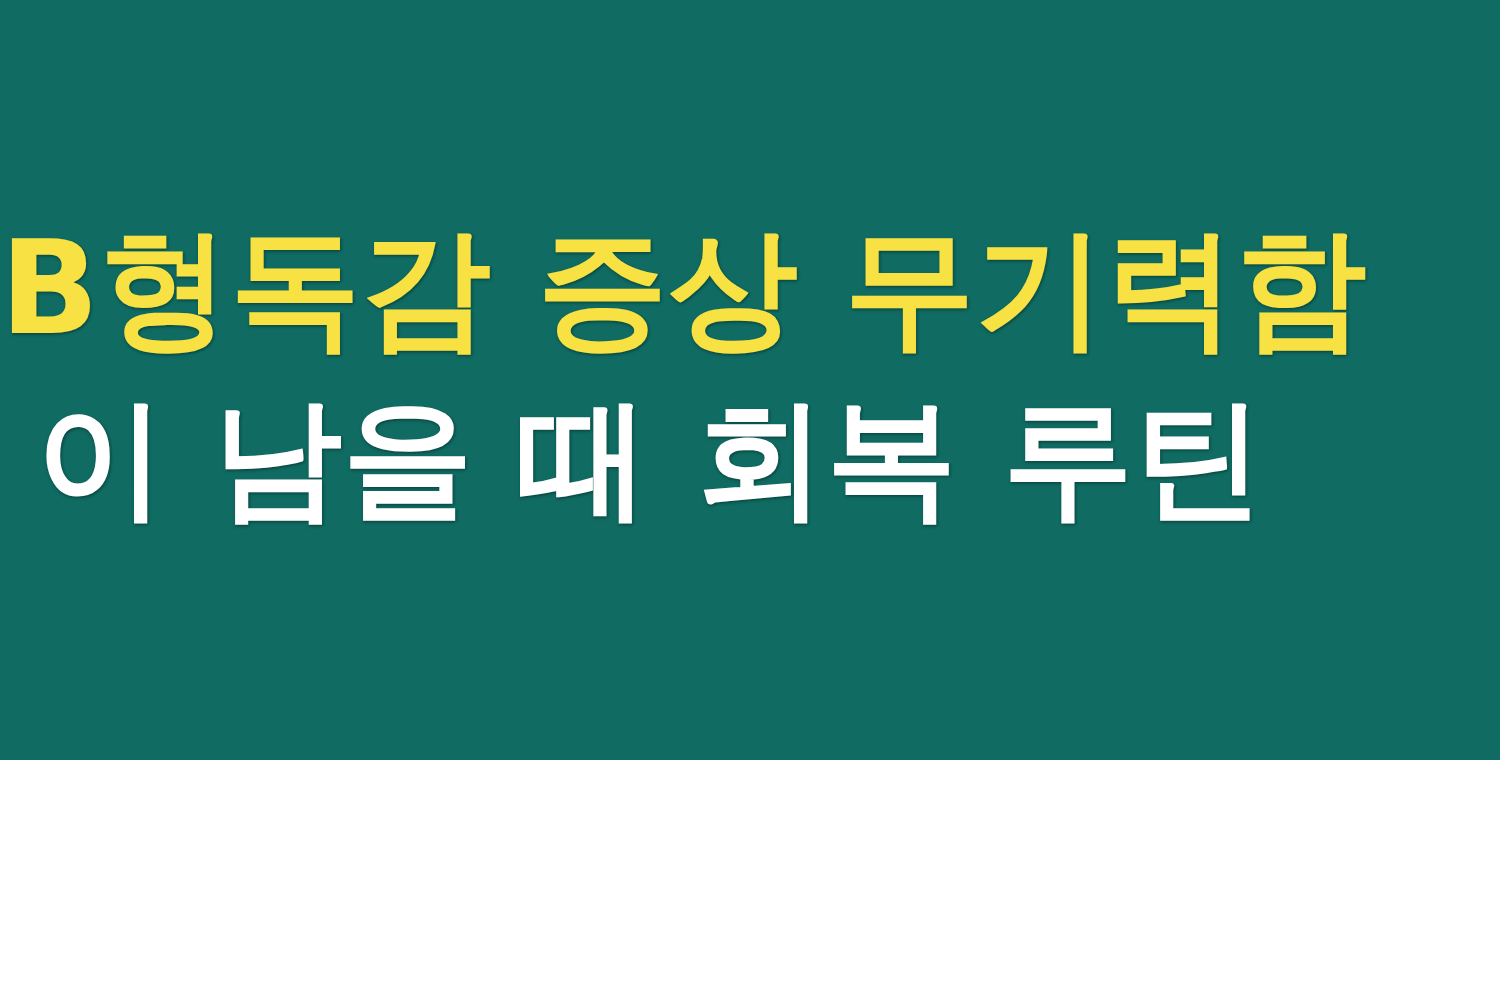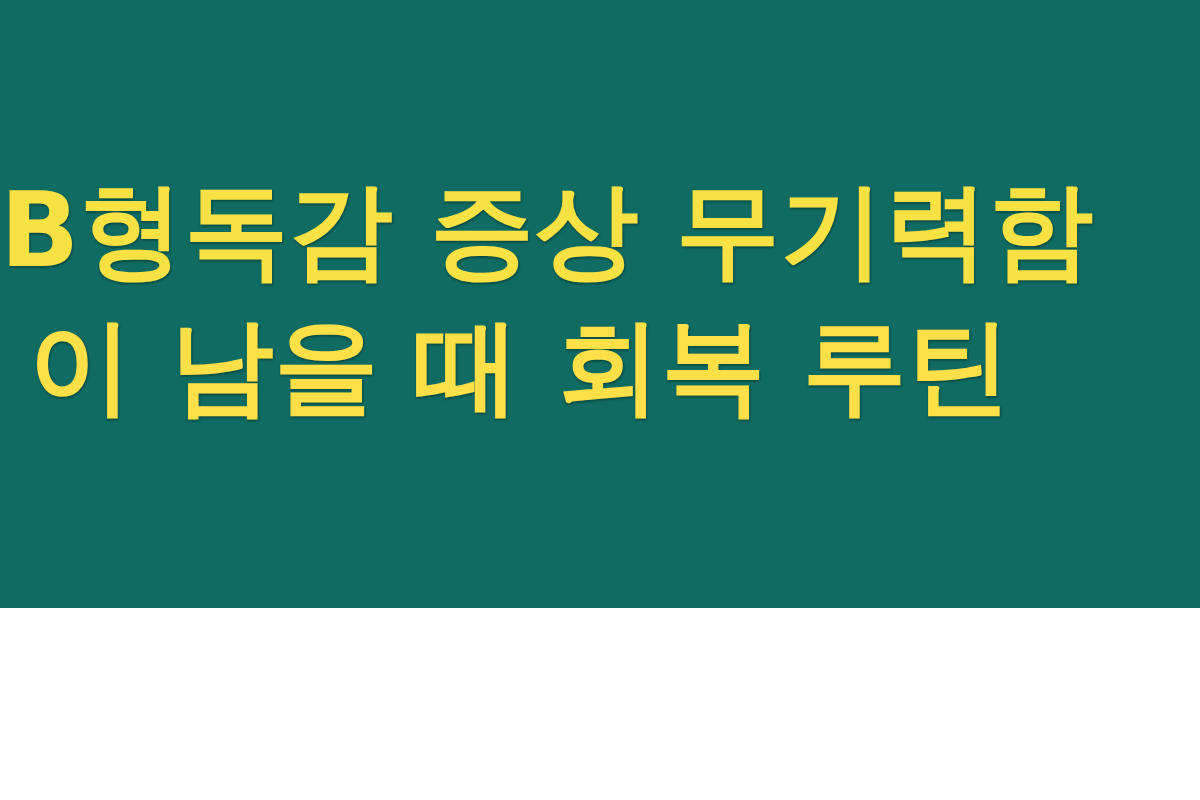--- a/index.html
+++ b/index.html
@@ -52,17 +52,17 @@
 </style>
 </head>
 <body>
 
 <div id="thumbnail-canvas" style="background: rgb(16, 107, 98);">
 
   <div id="title-block">
 
     <span class="title-line" style="color: rgb(248, 226, 67);">B형독감 증상 무기력함</span>
 
-    <span class="title-line" style="color: #fde047;">이 남을 때 회복 루틴</span>
+    <span class="title-line" style="color: #ffffff;">이 남을 때 회복 루틴</span>
 
   </div>
 
 </div>
 
 </body></html>

